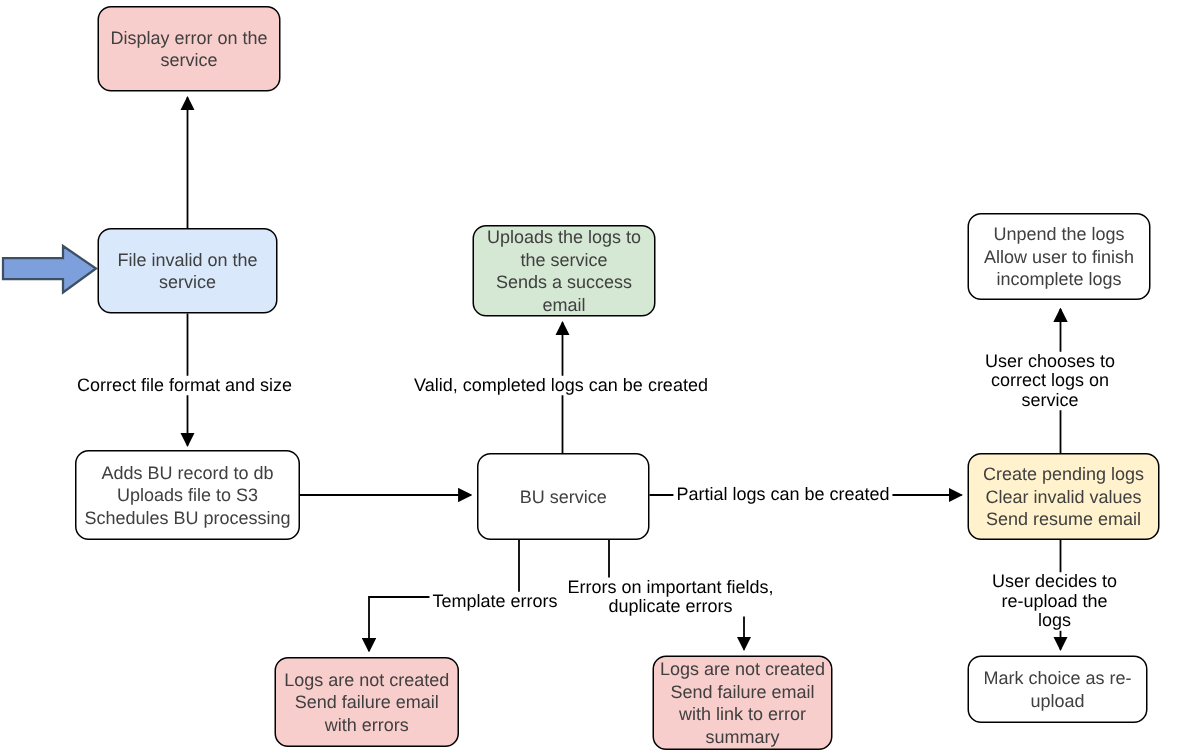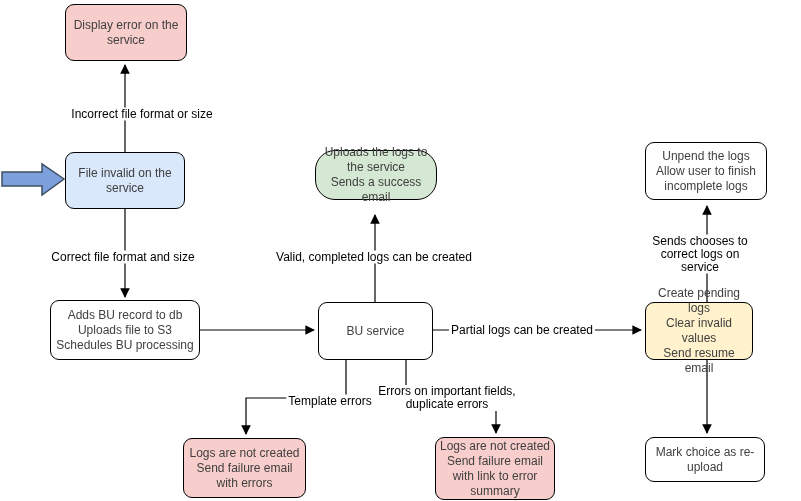--- a/index.html
+++ b/index.html
@@ -31,24 +31,24 @@
     font-size:12px; line-height:13px;
     color:#000000;
     white-space:pre-line;
     text-align:center;
     padding:0 2px;
   }
   
   #n-display-error   { left:65px;  top:4px;   width:122px; height:57px; }
   #n-file-uploaded   { left:65px;  top:152px; width:120px; height:57px; }
   #n-adds-bu         { left:50px;  top:300px; width:150px; height:60px;text-align:center; }
-  #n-uploads-logs    { left:315px; top:150px; width:122px; height:50px;border-radius:20px; }
+  #n-uploads-logs    { left:315px; top:150px; width:122px; height:61px; }
   #n-bu-service      { left:318px; top:302px; width:115px; height:58px; }
   #n-unpend-logs     { left:645px; top:142px; width:122px; height:58px; }
-  #n-create-pending  { left:645px; top:302px; width:108px; height:58px;text-align:center; }
+  #n-create-pending  { left:645px; top:302px; width:128px; height:58px;text-align:center; }
   #n-mark-choice     { left:645px; top:437px; width:120px; height:45px; }
   #n-logs-errors     { left:183px; top:438px; width:123px; height:60px; }
   #n-logs-summary    { left:435px; top:437px; width:120px; height:63px; }
   
   #l-incorrect   { left:142px; top:114px; }
   #l-correct     { left:123px; top:257px;text-align:center; }
   #l-valid       { left:374px; top:257px; }
   #l-partial     { left:498px; top:330px;margin-left:24px; }
   #l-template    { left:330px; top:401px; }
   #l-errors-imp  { left:447px; top:398px; }
@@ -75,28 +75,28 @@
       <path d="M346,360 L346,398 L246,398 L246,434" marker-end="url(#ah)"></path>
       <path d="M406,360 L406,392"></path>
       <path d="M496,410 L496,433" marker-end="url(#ah)"></path>
       <path d="M707,302 L707,206" marker-end="url(#ah)"></path>
       <path d="M707,360 L707,433" marker-end="url(#ah)"></path>
     </g>
 
     <polygon points="2,172 42,172 42,164 64,179 42,195 42,186 2,186" stroke-width="1.5" fill="#7da0dc" stroke="#3d4f63"></polygon>
   </svg>
 
-  <div class="edge-label" id="l-incorrect">Incorrect file format or size</div>
   <div class="edge-label" id="l-correct">Correct file format and size</div>
   <div class="edge-label" id="l-valid">Valid, completed logs can be created</div>
   <div class="edge-label" id="l-partial">Partial logs can be created</div>
   <div class="edge-label" id="l-template">Template errors</div>
   <div class="edge-label" id="l-errors-imp">Errors on important fields,
 duplicate errors</div>
-  <div class="edge-label" id="l-user-chooses">Sends chooses to correct logs on service</div>
+  <div class="edge-label" id="l-user-chooses">User chooses to correct logs on service</div>
+  <div class="edge-label" id="l-user-decides">User decides to re-upload the logs</div>
 
   <div class="node" id="n-display-error" style="background-color: rgb(248, 206, 204);">Display error on the
 service</div>
   <div class="node" id="n-file-uploaded" style="background-color: rgb(218, 232, 252);">File invalid on the
 service</div>
   <div class="node" id="n-adds-bu" style="background-color: rgb(255, 255, 255);">Adds BU record to db
 Uploads file to S3
 Schedules BU processing</div>
   <div class="node" id="n-uploads-logs" style="background-color: rgb(213, 232, 212);">Uploads the logs to
 the service

